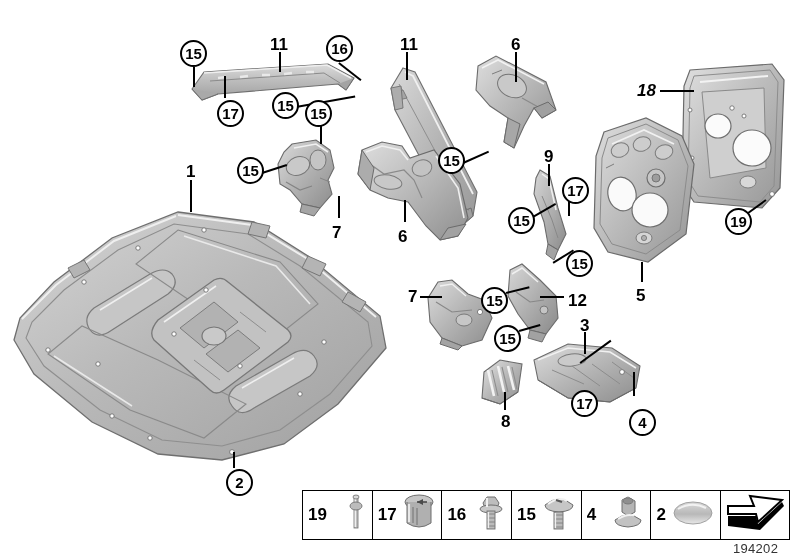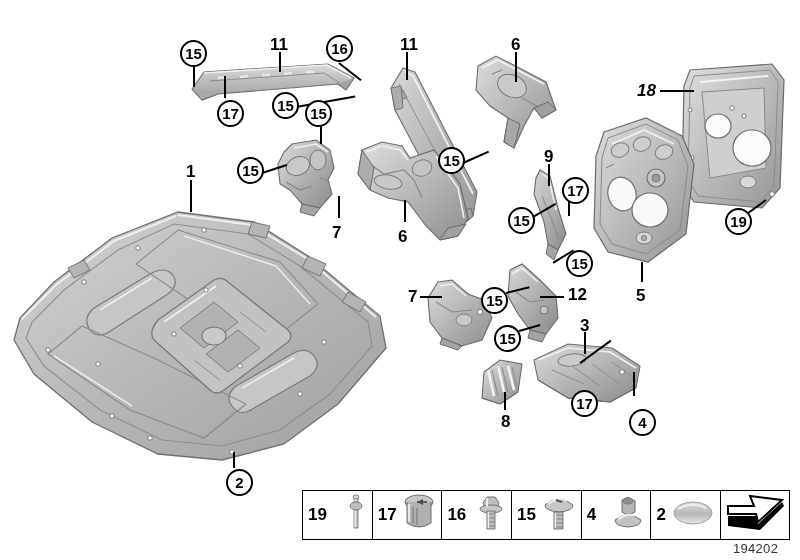--- a/index.html
+++ b/index.html
@@ -376,21 +376,21 @@
   <div class="circ" style="left:562px;top:177px;">17</div>
   <div class="circ" style="left:725px;top:208px;">19</div>
   <div class="lbl" style="left:186px;top:163px;">1</div>
   <div class="circ" style="left:508px;top:207px;">15</div>
   <div class="lbl" style="left:332px;top:224px;">7</div>
   <div class="lbl" style="left:398px;top:228px;">6</div>
   <div class="circ" style="left:566px;top:250px;">15</div>
   <div class="lbl" style="left:636px;top:287px;">5</div>
   <div class="lbl" style="left:408px;top:288px;">7</div>
   <div class="circ" style="left:481px;top:287px;">15</div>
-  <div class="lbl" style="left:568px;top:286px;">12</div>
+  <div class="lbl" style="left:568px;top:292px;">12</div>
   <div class="lbl" style="left:580px;top:317px;">3</div>
   <div class="circ" style="left:494px;top:325px;">15</div>
   <div class="circ" style="left:571px;top:390px;">17</div>
   <div class="circ" style="left:629px;top:409px;">4</div>
   <div class="lbl" style="left:501px;top:413px;">8</div>
   <div class="circ" style="left:226px;top:469px;">2</div>
 
   <div id="legend">
 
     <div class="lcell">

